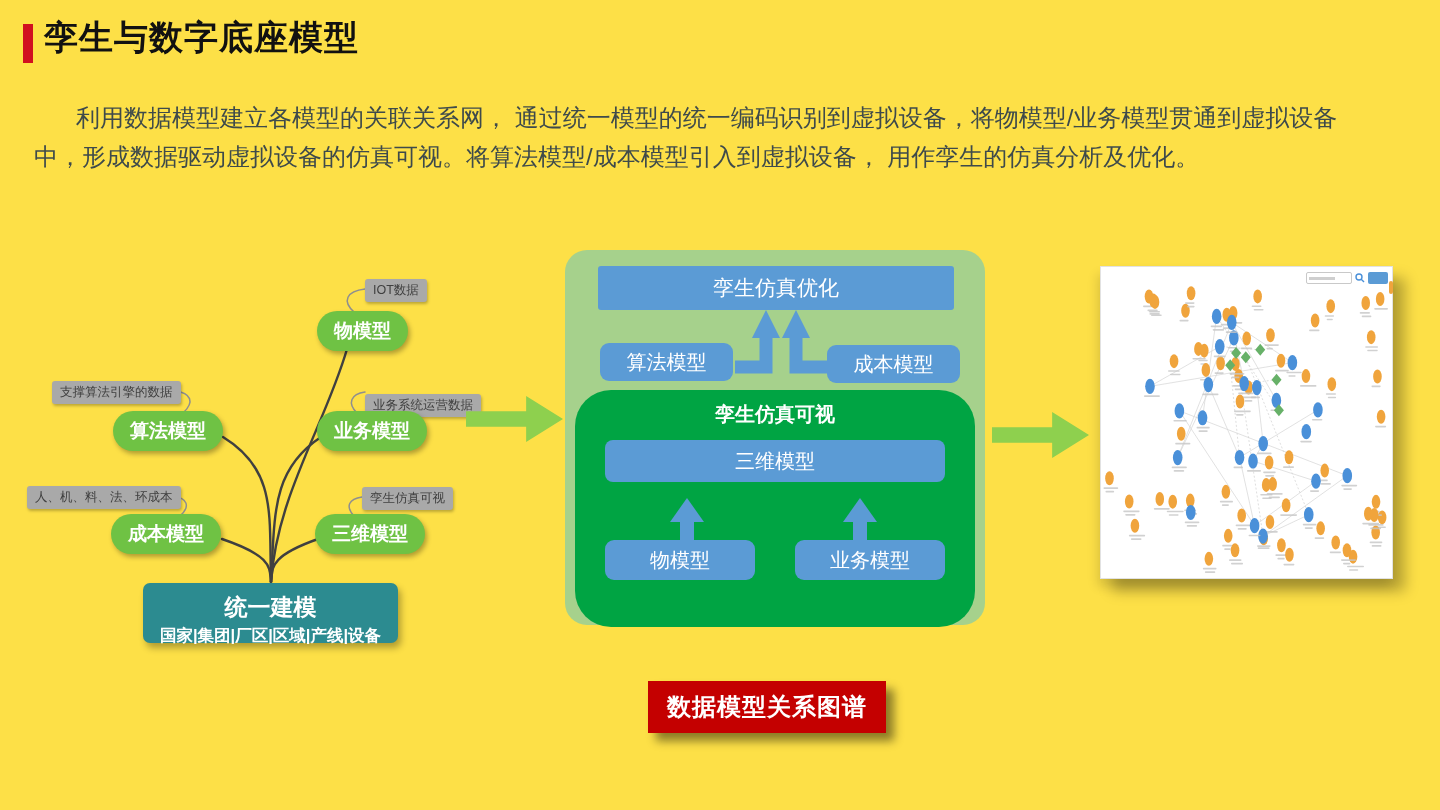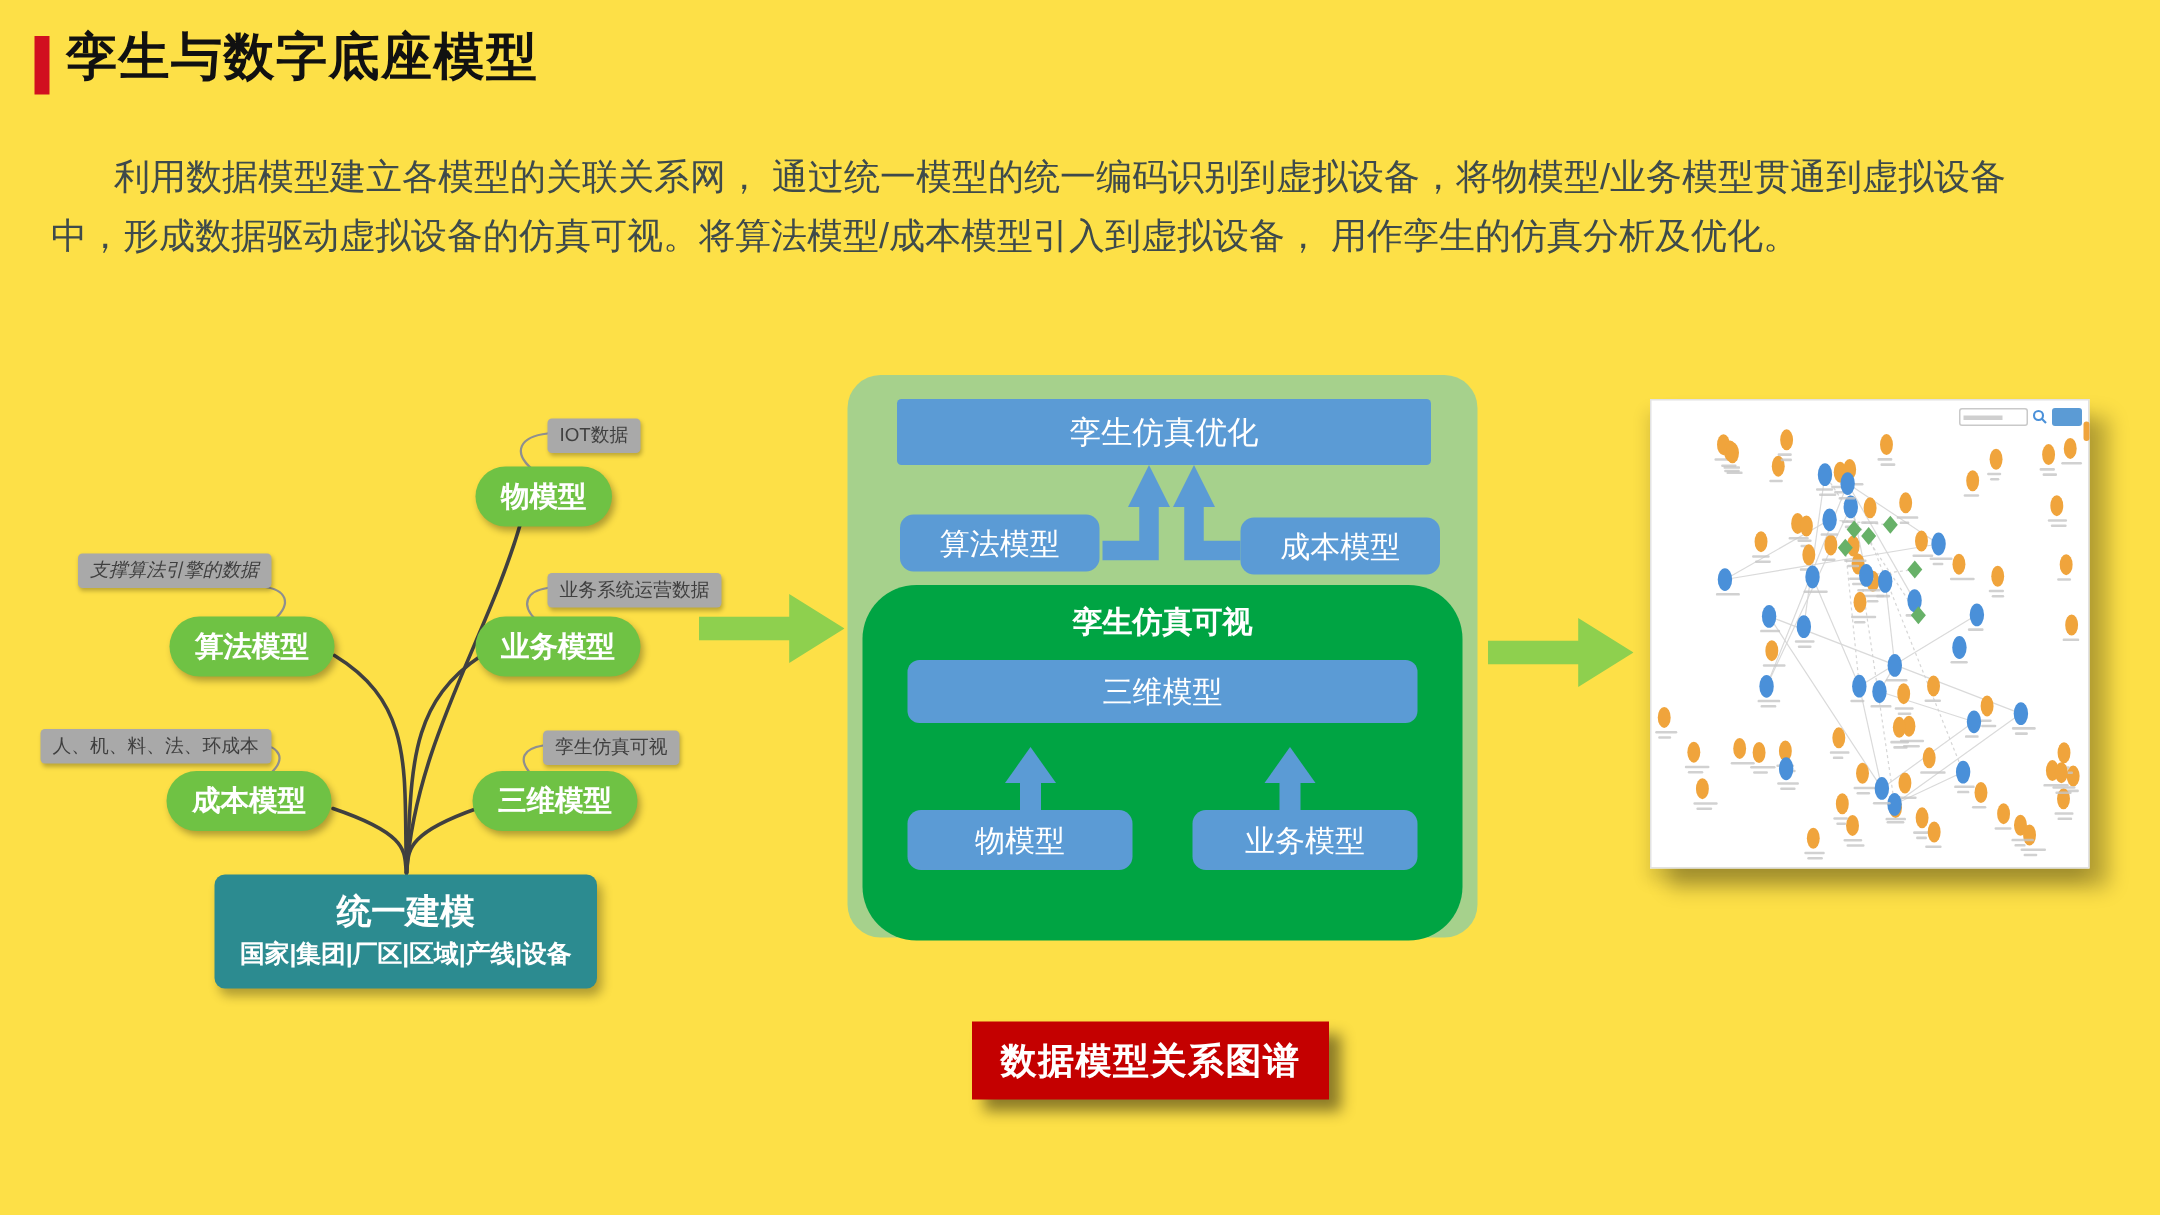--- a/index.html
+++ b/index.html
@@ -18,21 +18,21 @@
 
   
   .mindmap{position:absolute;left:25px;top:230px;width:455px;height:395px;margin-top:45px;}
   .mm-svg{position:absolute;left:0;top:0;width:100%;height:100%;}
   .tag{position:absolute;background:var(--tag_bg,#a9a9a9);color:var(--tag_text,#3f3f3f);
        font-size:12.5px;padding:3px 8px;border-radius:3px;white-space:nowrap;
        box-shadow:1px 2px 3px rgba(0,0,0,.25);}
   .pill{position:absolute;background:var(--pill_green,#6fc244);color:#fff;font-weight:bold;
         font-size:19px;padding:7px 17px;border-radius:20px;white-space:nowrap;
         box-shadow:2px 3px 5px rgba(0,0,0,.3);}
-  .unify{position:absolute;left:118px;top:308px;width:255px;height:76px;background:var(--teal,#2c8b90);
+  .unify{position:absolute;left:118px;top:308px;width:255px;height:60px;background:var(--teal,#2c8b90);
          border-radius:7px;color:#fff;text-align:center;box-shadow:3px 5px 7px rgba(0,0,0,.3);}
   .unify-title{font-size:23px;font-weight:bold;margin-top:9px;}
   .unify-sub{font-size:16.5px;font-weight:bold;margin-top:2px;}
 
   
   .flow-arrow{position:absolute;width:97px;height:46px;background:var(--arrow_green,#8ed04e);
               clip-path:polygon(0 33%,62% 33%,62% 0,100% 50%,62% 100%,62% 67%,0 67%);
               filter:drop-shadow(2px 3px 2px rgba(0,0,0,.25));}
   .fa-left{left:466px;top:396px;}
   .fa-right{left:992px;top:412px;}
@@ -94,22 +94,22 @@
       </g>
       <g fill="none" stroke="#8f8f8f" stroke-width="1.5" stroke-linecap="round">
         <path d="M340,14 C322,16 316,26 330,38"></path>
         <path d="M150,116 C166,118 170,127 158,138"></path>
         <path d="M340,117 C326,119 322,128 332,138"></path>
         <path d="M148,221 C162,223 166,231 155,241"></path>
         <path d="M337,222 C324,224 320,231 329,241"></path>
       </g>
     </svg>
     <span class="tag" style="left:340px;top:4px;">IOT数据</span>
-    <span class="tag" style="left:27px;top:94px;font-style:italic;">支撑算法引擎的数据</span>
-    <span class="tag" style="left:340px;top:107px;">业务系统运营数据</span>
+    <span class="tag" style="left:27px;top:106px;">支撑算法引擎的数据</span>
+    <span class="tag" style="left:340px;top:119px;">业务系统运营数据</span>
     <span class="tag" style="left:2px;top:211px;">人、机、料、法、环成本</span>
     <span class="tag" style="left:337px;top:212px;">孪生仿真可视</span>
 
     <span class="pill" style="left:292px;top:36px;">物模型</span>
     <span class="pill" style="left:88px;top:136px;">算法模型</span>
     <span class="pill" style="left:292px;top:136px;">业务模型</span>
     <span class="pill" style="left:86px;top:239px;">成本模型</span>
     <span class="pill" style="left:290px;top:239px;">三维模型</span>
 
     <div class="unify">

